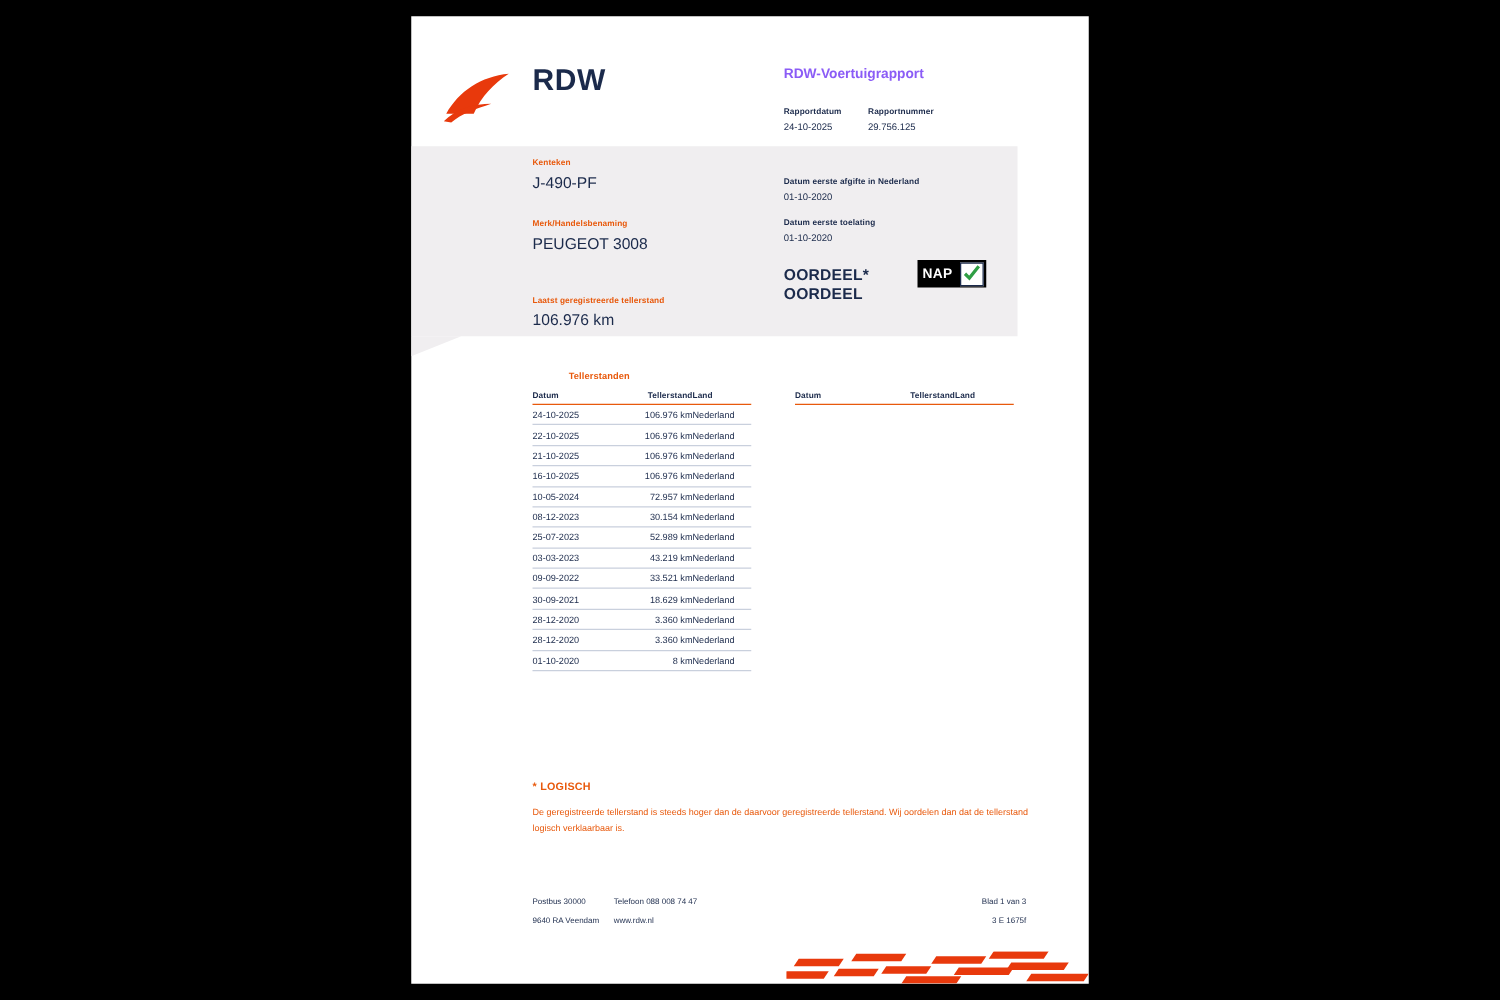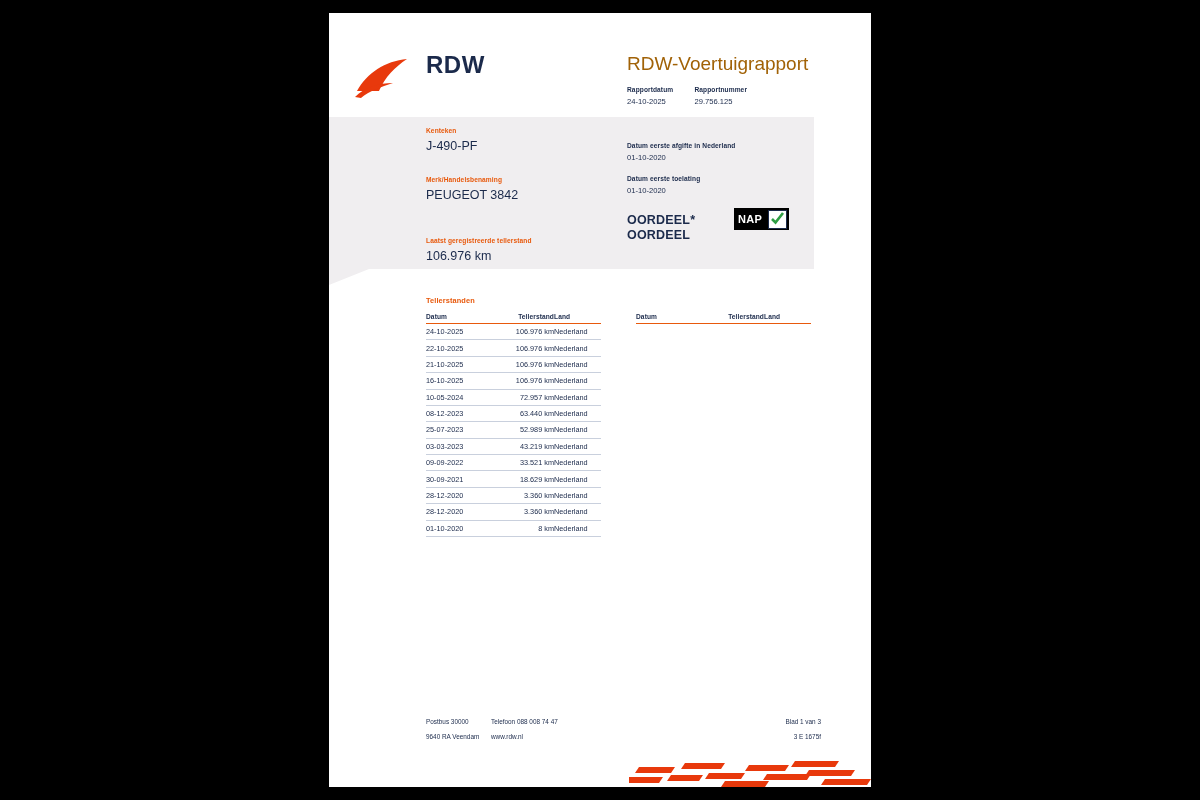--- a/index.html
+++ b/index.html
@@ -40,23 +40,23 @@
     top: 26px;
     font-size: 24px;
     font-weight: bold;
     color: #1b2a4b;
     letter-spacing: 0.5px;
   }
   .report-title {
     position: absolute;
     left: 298px;
     top: 28px;
-    font-size: 19px;
-    font-weight: normal;
-    color: #a16207;
+    font-size: 11px;
+    font-weight: bold;
+    color: #8b5cf6;
   }
   .meta-row {
     position: absolute;
     left: 298px;
     top: 61px;
     width: 220px;
   }
   .meta-col { display: inline-block; vertical-align: top; }
   .meta-col.first { width: 63px; }
   .meta-label {
@@ -146,20 +146,21 @@
     position: absolute;
     left: 97px;
     top: 283px;
     width: 390px;
   }
   .section-title {
     font-size: 7.4px;
     font-weight: bold;
     color: #e8590c;
     letter-spacing: 0.1px;
+    margin-left: 29px;
   }
   .tbl {
     position: absolute;
     top: 17px;
     width: 175px;
   }
   .tbl.left { left: 0; }
   .tbl.right { left: 210px; }
   .thead {
     display: flex;
@@ -257,21 +258,21 @@
   <div class="band"></div>
   <div class="band-notch"></div>
 
   <div class="fld" style="left:97px; top:114px;">
     <div class="fld-label">Kenteken</div>
     <div class="fld-value">J-490-PF</div>
   </div>
 
   <div class="fld" style="left:97px; top:163px;">
     <div class="fld-label">Merk/Handelsbenaming</div>
-    <div class="fld-value">PEUGEOT 3842</div>
+    <div class="fld-value">PEUGEOT 3008</div>
   </div>
 
   <div class="fld" style="left:97px; top:224px;">
     <div class="fld-label">Laatst geregistreerde tellerstand</div>
     <div class="fld-value">106.976 km</div>
   </div>
 
   <div class="fld" style="left:298px; top:129px;">
     <div class="fld-label dark">Datum eerste afgifte in Nederland</div>
     <div class="fld-value sm">01-10-2020</div>
@@ -326,21 +327,21 @@
             <span class="c-km">106.976 km</span>
             <span class="c-land">Nederland</span>
           </div>
           <div class="trow">
             <span class="c-date">10-05-2024</span>
             <span class="c-km">72.957 km</span>
             <span class="c-land">Nederland</span>
           </div>
           <div class="trow">
             <span class="c-date">08-12-2023</span>
-            <span class="c-km">63.440 km</span>
+            <span class="c-km">30.154 km</span>
             <span class="c-land">Nederland</span>
           </div>
           <div class="trow">
             <span class="c-date">25-07-2023</span>
             <span class="c-km">52.989 km</span>
             <span class="c-land">Nederland</span>
           </div>
           <div class="trow">
             <span class="c-date">03-03-2023</span>
             <span class="c-km">43.219 km</span>
@@ -377,20 +378,24 @@
     <div class="tbl right">
       <div class="thead">
         <span class="c-date">Datum</span>
         <span class="c-km">Tellerstand</span>
         <span class="c-land">Land</span>
       </div>
       <div id="right-rows"></div>
     </div>
   </div>
 
+  <div class="footnote">
+    <div class="footnote-title">* LOGISCH</div>
+    <div class="footnote-body">De geregistreerde tellerstand is steeds hoger dan de daarvoor geregistreerde tellerstand. Wij oordelen dan dat de tellerstand logisch verklaarbaar is.</div>
+  </div>
 
   <div class="footer">
     <div class="footer-row">
       <span class="f-c1">Postbus 30000</span>
       <span class="f-c2">Telefoon 088 008 74 47</span>
       <span class="f-c3">Blad 1 van 3</span>
     </div>
     <div class="footer-row">
       <span class="f-c1">9640 RA Veendam</span>
       <span class="f-c2">www.rdw.nl</span>

